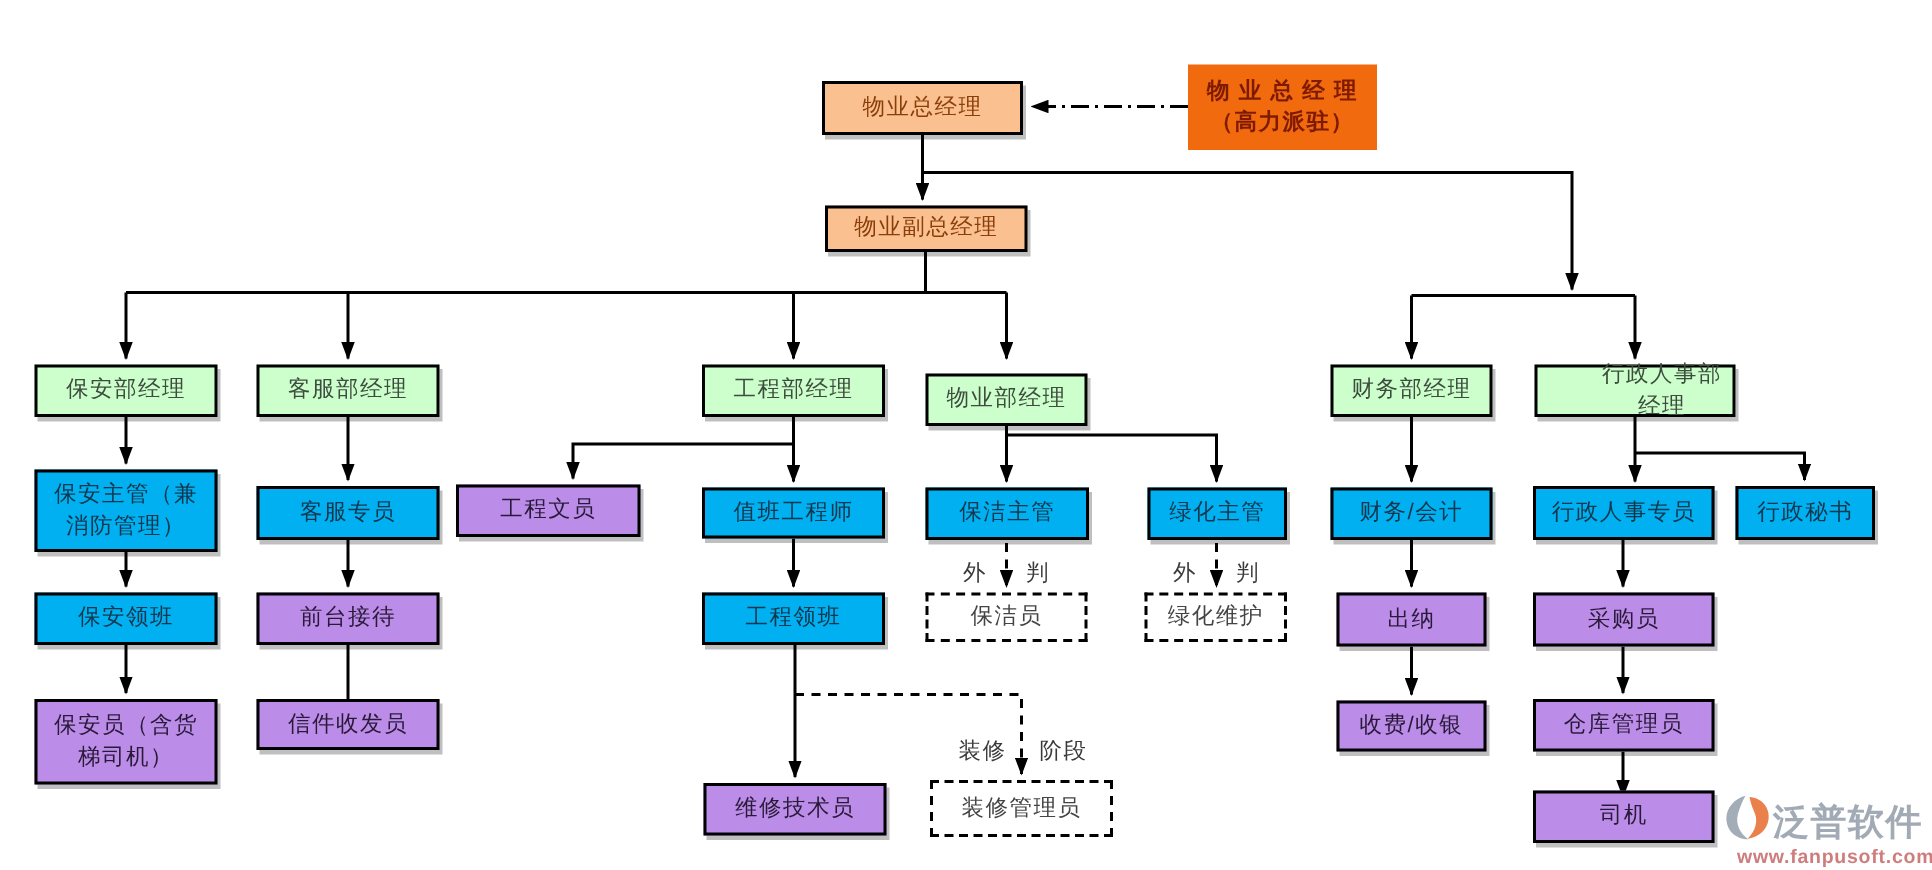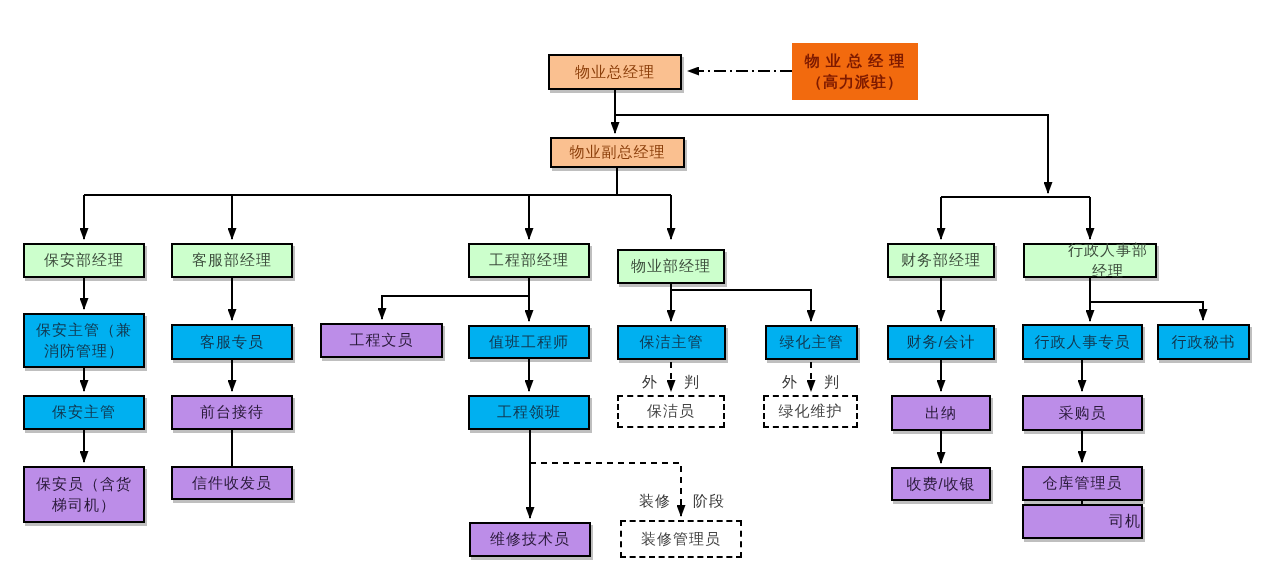--- a/index.html
+++ b/index.html
@@ -110,21 +110,21 @@
       <div class="node green" style="left: 1023px; top: 243px; width: 134px; height: 35px; padding-left: 36px;">
         <div>行政人事部经理</div>
       </div>
       <div class="node blue" style="left: 23px; top: 313px; width: 122px; height: 55px;">
         <div>保安主管（兼</div>
         <div>消防管理）</div>
       </div>
       <div class="node blue" style="left: 171px; top: 324px; width: 122px; height: 36px;">
         <div>客服专员</div>
       </div>
-      <div class="node purple" style="left: 320px; top: 323px; width: 123px; height: 35px;">
+      <div class="node purple" style="left: 304px; top: 323px; width: 123px; height: 35px;">
         <div>工程文员</div>
       </div>
       <div class="node blue" style="left: 468px; top: 325px; width: 122px; height: 34px;">
         <div>值班工程师</div>
       </div>
       <div class="node blue" style="left: 617px; top: 325px; width: 109px; height: 35px;">
         <div>保洁主管</div>
       </div>
       <div class="node blue" style="left: 765px; top: 325px; width: 93px; height: 35px;">
         <div>绿化主管</div>
@@ -132,21 +132,21 @@
       <div class="node blue" style="left: 887px; top: 325px; width: 108px; height: 35px;">
         <div>财务/会计</div>
       </div>
       <div class="node blue" style="left: 1022px; top: 324px; width: 121px; height: 36px;">
         <div>行政人事专员</div>
       </div>
       <div class="node blue" style="left: 1157px; top: 324px; width: 93px; height: 36px;">
         <div>行政秘书</div>
       </div>
       <div class="node blue" style="left: 23px; top: 395px; width: 122px; height: 35px;">
-        <div>保安主管</div>
+        <div>保安领班</div>
       </div>
       <div class="node purple" style="left: 171px; top: 395px; width: 122px; height: 35px;">
         <div>前台接待</div>
       </div>
       <div class="node blue" style="left: 468px; top: 395px; width: 122px; height: 35px;">
         <div>工程领班</div>
       </div>
       <div class="node dashed" style="left: 617px; top: 395px; width: 108px; height: 33px;">
         <div>保洁员</div>
       </div>
@@ -171,26 +171,38 @@
       </div>
       <div class="node purple" style="left: 1022px; top: 466px; width: 121px; height: 35px;">
         <div>仓库管理员</div>
       </div>
       <div class="node purple" style="left: 469px; top: 522px; width: 122px; height: 35px;">
         <div>维修技术员</div>
       </div>
       <div class="node dashed" style="left: 620px; top: 520px; width: 122px; height: 38px;">
         <div>装修管理员</div>
       </div>
-      <div class="node purple" style="left: 1022px; top: 504px; width: 121px; height: 35px; align-items: flex-end;">
+      <div class="node purple" style="left: 1022px; top: 527px; width: 121px; height: 35px;">
         <div>司机</div>
       </div>
     </div>
   <div id="labels">
       <div class="flabel" style="left: 650px; top: 382px;">外</div>
       <div class="flabel" style="left: 692px; top: 382px;">判</div>
       <div class="flabel" style="left: 790px; top: 382px;">外</div>
       <div class="flabel" style="left: 832px; top: 382px;">判</div>
       <div class="flabel" style="left: 655px; top: 501px;">装修</div>
       <div class="flabel" style="left: 709px; top: 501px;">阶段</div>
     </div>
 
+  <div class="watermark">
+    <div class="wm-row">
+      <span>
+        <svg width="30" height="32" viewBox="0 0 33 34" xmlns="http://www.w3.org/2000/svg">
+          <path fill="#9AA5B1" d="M15,1 C7,3 1,10 1,17.5 C1,27 8.5,33 17,33 C11,28.5 7.5,22 9.5,14.5 C11,9 13,4.5 15,1 Z"></path>
+          <path fill="#E8743A" d="M18,2 C27,2.5 33,10 32,18 C31,26.5 24,32 16.5,32.5 C22.5,27 24.5,19.5 21.5,13 C19.5,8.5 18.5,5 18,2 Z"></path>
+        </svg>
+      </span>
+      <span class="wm-brand">泛普软件</span>
+    </div>
+    <div class="wm-url">www.fanpusoft.com</div>
+  </div>
 </div>
 
 </body></html>

